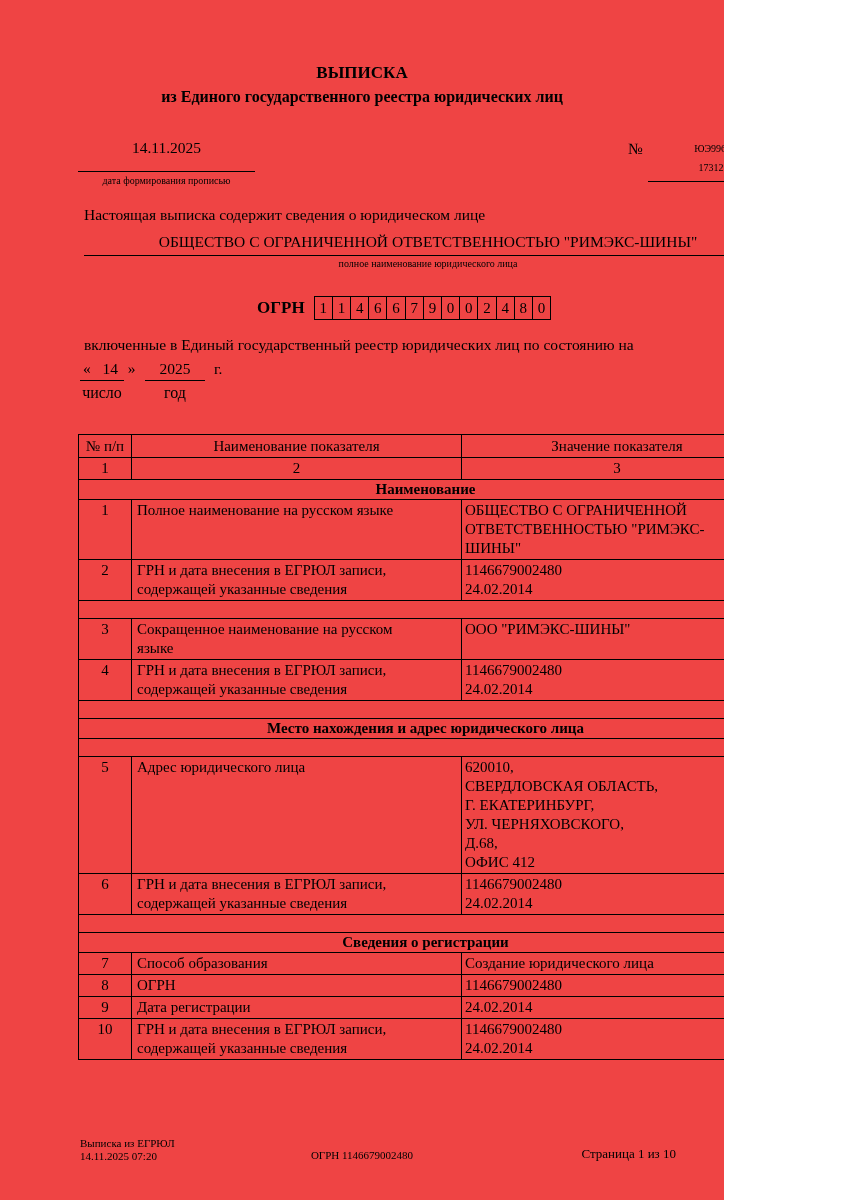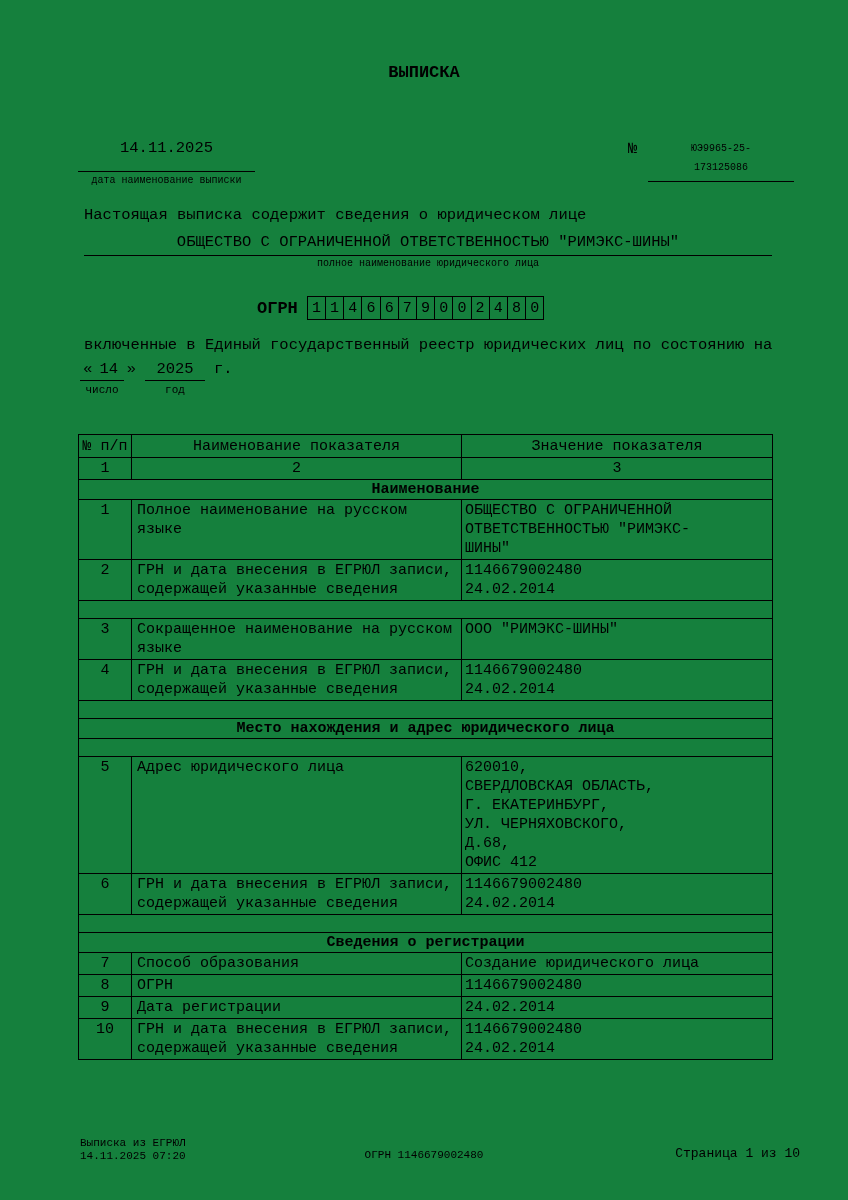--- a/index.html
+++ b/index.html
@@ -1,19 +1,19 @@
 <!DOCTYPE html>
 <html><head>
 <meta charset="utf-8">
 <style>
   * { box-sizing: border-box; }
   html, body { margin: 0; padding: 0; background: #ffffff; }
   .page {
-    position: relative; width: 848px; height: 1200px; background: #15803d;
-    font-family: Liberation Mono, monospace; color: #000; overflow: hidden;
+    position: relative; width: 724px; height: 1200px; background: #ef4444;
+    font-family: Liberation Serif, serif; color: #000; overflow: hidden;
   }
   .title { position: absolute; top: 63px; left: 0; width: 100%; text-align: center; font-size: 17px; font-weight: bold; }
   .subtitle { position: absolute; top: 88px; left: 0; width: 100%; text-align: center; font-size: 16px; font-weight: bold; }
 
   .date-block { position: absolute; left: 78px; top: 139px; width: 177px; }
   .date-value { text-align: center; font-size: 15.5px; height: 33px; border-bottom: 1px solid #000; }
   .date-caption { text-align: center; font-size: 10px; padding-top: 3px; }
 
   .number-block { position: absolute; left: 628px; top: 139px; width: 166px; }
   .number-sign { position: absolute; left: 0; top: 1px; font-size: 15.5px; }
@@ -31,21 +31,21 @@
   .ogrn-boxes { display: flex; }
   .ogrn-box { width: 19.2px; height: 24px; border: 1px solid #000; display: flex; align-items: center; justify-content: center; font-size: 15px; }
   .ogrn-box + .ogrn-box { margin-left: -1px; }
 
   .included { position: absolute; left: 84px; top: 336px; font-size: 15.5px; }
 
   .date-words { position: absolute; left: 80px; top: 360px; display: flex; align-items: flex-start; font-size: 15.5px; }
   .dw-item { text-align: center; }
   .dw-val { display: block; border-bottom: 1px solid #000; padding-bottom: 2px; height: 21px; }
   .dw-val.no-line { border-bottom: none; }
-  .dw-cap { display: block; font-size: 11px; padding-top: 3px; }
+  .dw-cap { display: block; font-size: 16px; padding-top: 3px; }
   .dw-day { width: 44px; }
   .dw-day .dw-val { display: flex; justify-content: space-between; padding: 0 6px 2px 3px; }
   .dw-quote { width: 15px; }
   .dw-month { width: 141px; }
   .dw-year { width: 60px; margin-left: 6px; }
   .dw-gsuffix { margin-left: 9px; }
 
   .main-table { position: absolute; left: 78px; top: 434px; width: 694px; border-collapse: collapse; table-layout: fixed; font-size: 15px; line-height: 19px; }
   .main-table td { border: 1px solid #000; vertical-align: top; padding: 1px 3px; }
   .main-table .th-row td, .main-table .nums-row td { text-align: center; vertical-align: middle; padding: 1px 2px; margin-left: 44px; }
@@ -60,24 +60,25 @@
   .footer-left { position: absolute; left: 80px; top: 1137px; font-size: 11px; line-height: 13px; }
   .footer-center { position: absolute; left: 0; top: 1149px; width: 100%; text-align: center; font-size: 11px; }
   .footer-right { position: absolute; right: 48px; top: 1146px; font-size: 13px; }
 </style>
 </head>
 <body>
 
 <div class="page">
 
   <div class="title">ВЫПИСКА</div>
+  <div class="subtitle">из Единого государственного реестра юридических лиц</div>
 
   <div class="date-block">
     <div class="date-value">14.11.2025</div>
-    <div class="date-caption">дата наименование выписки</div>
+    <div class="date-caption">дата формирования прописью</div>
   </div>
 
   <div class="number-block">
     <span class="number-sign">№</span>
     <div class="number-value">
       <span class="number-line">ЮЭ9965-25-</span>
       <span class="number-line">173125086</span>
     </div>
   </div>
 

